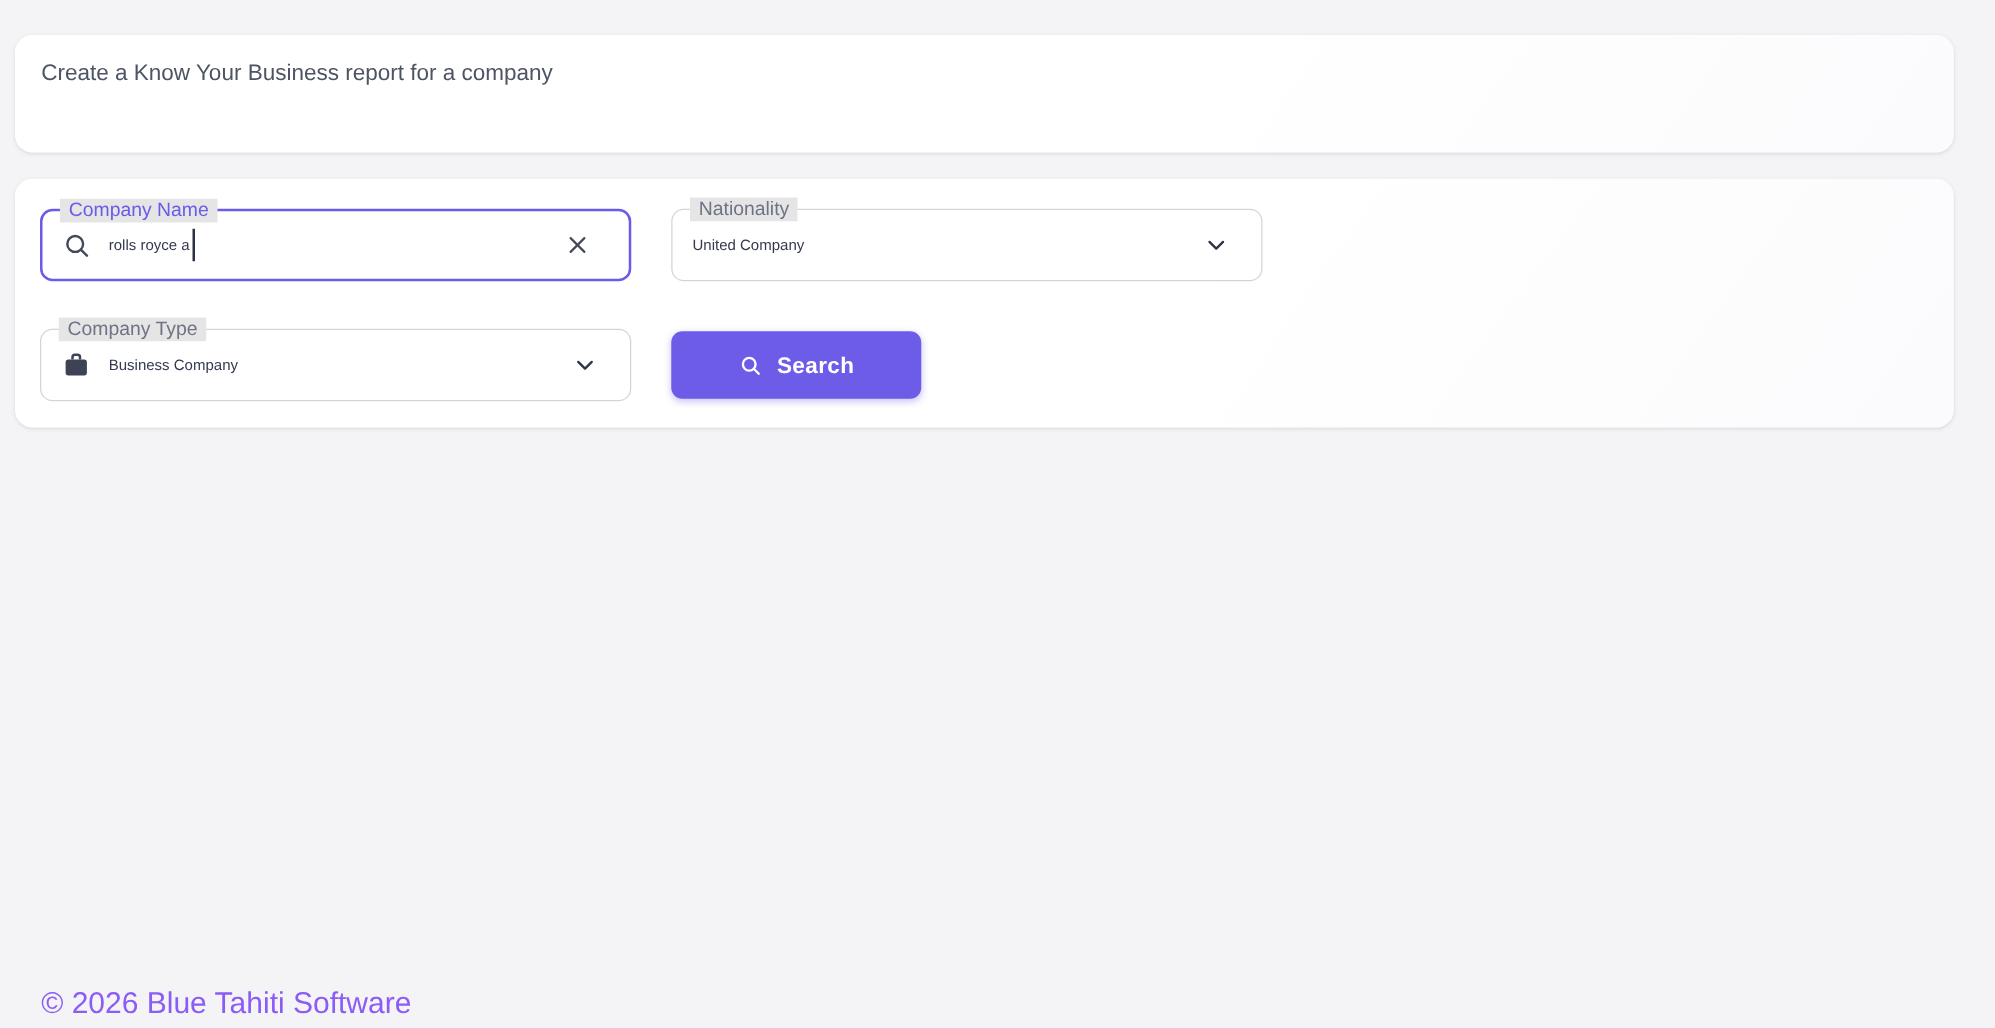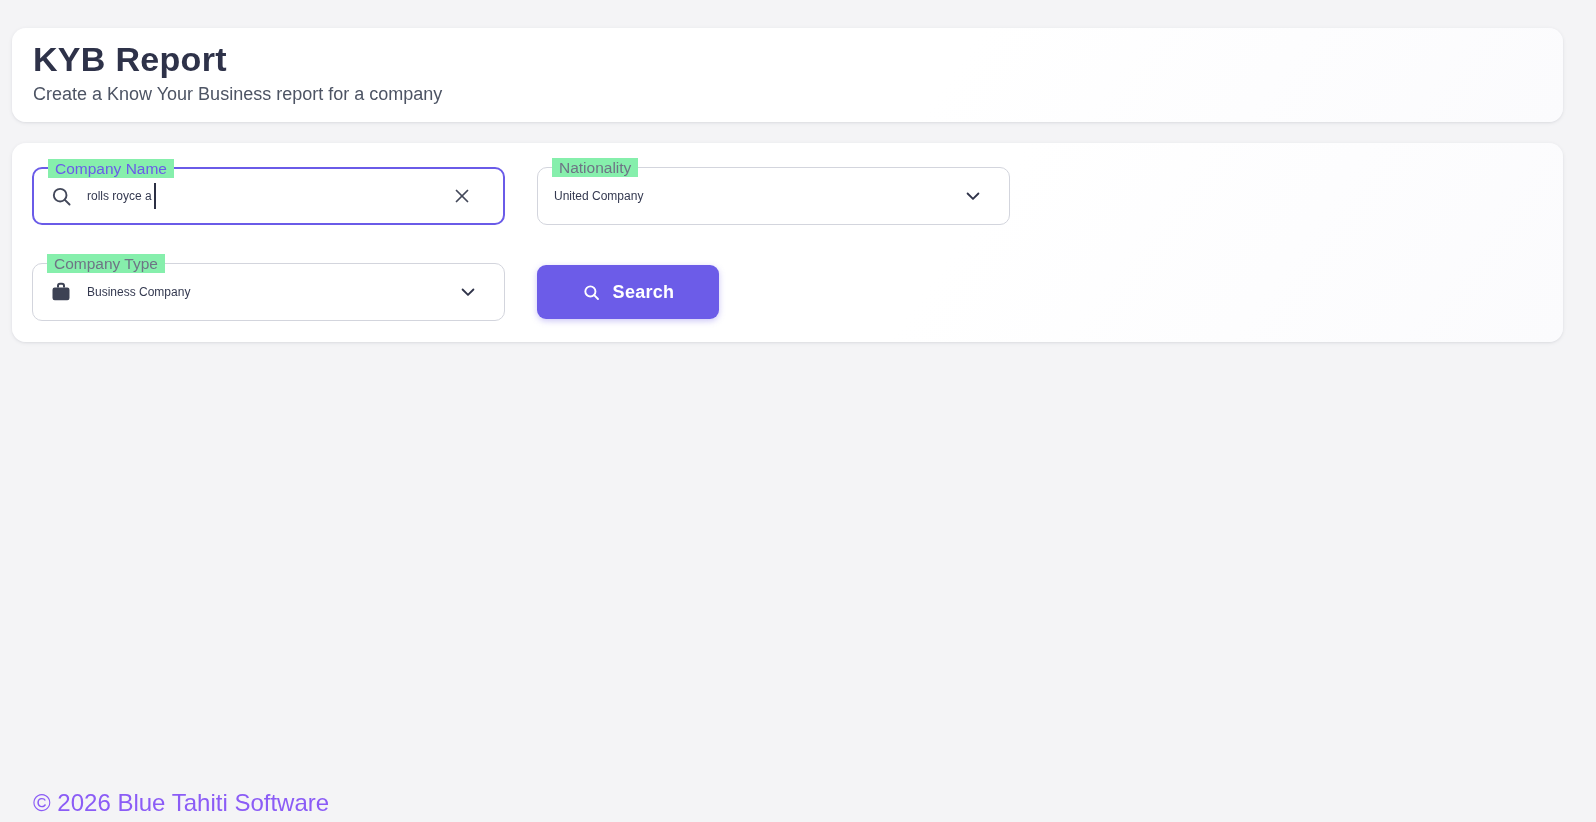--- a/index.html
+++ b/index.html
@@ -55,21 +55,21 @@
     border: 1px solid #d3d5dd;
     border-radius: 10px;
     background: #fff;
     display: flex; align-items: center;
     padding: 0 16px;
   }
   .field.focused { border: 2px solid #6a5be8; }
   .float-label {
     position: absolute;
     top: -10px; left: 14px;
-    background: #86efac;
+    background: #e5e5e5;
     padding: 0 7px;
     font-size: 15.5px;
     line-height: 19px;
     color: #6e7485;
     white-space: nowrap;
   }
   .field.focused .float-label { color: #6a5be8; }
 
   .lead-icon { display: flex; margin-right: 14px; flex: none; }
   .value { font-size: 12px; color: #343950; white-space: nowrap; }
@@ -88,21 +88,21 @@
     margin-left: auto; margin-right: 10px;
     background: none; border: none; padding: 4px;
     display: flex; cursor: pointer; color: #43485a;
   }
   .chevron {
     margin-left: auto; margin-right: 10px;
     display: flex; color: #2f3349; cursor: pointer;
   }
 
   .search-btn {
-    width: 182px; height: 54px;
+    width: 200px; height: 54px;
     align-self: center;
     border: none; border-radius: 9px;
     background: #6c5ce8;
     color: #ffffff;
     font-family: inherit;
     font-size: 18px; font-weight: 700;
     letter-spacing: .3px;
     display: flex; align-items: center; justify-content: center; gap: 12px;
     cursor: pointer;
     box-shadow: 0 2px 6px rgba(108,92,232,.35);
@@ -116,21 +116,20 @@
     color: #8b5cf6;
     white-space: nowrap;
   }
 </style>
 </head>
 <body>
 
 <div class="content">
 
   <section class="card header-card">
-    <h1 class="page-title">KYB Report</h1>
     <p class="page-subtitle">Create a Know Your Business report for a company</p>
   </section>
 
   <section class="card form-card">
 
     <div class="form-row first">
 
       <div class="field focused">
         <span class="float-label">Company Name</span>
         <span class="lead-icon">

